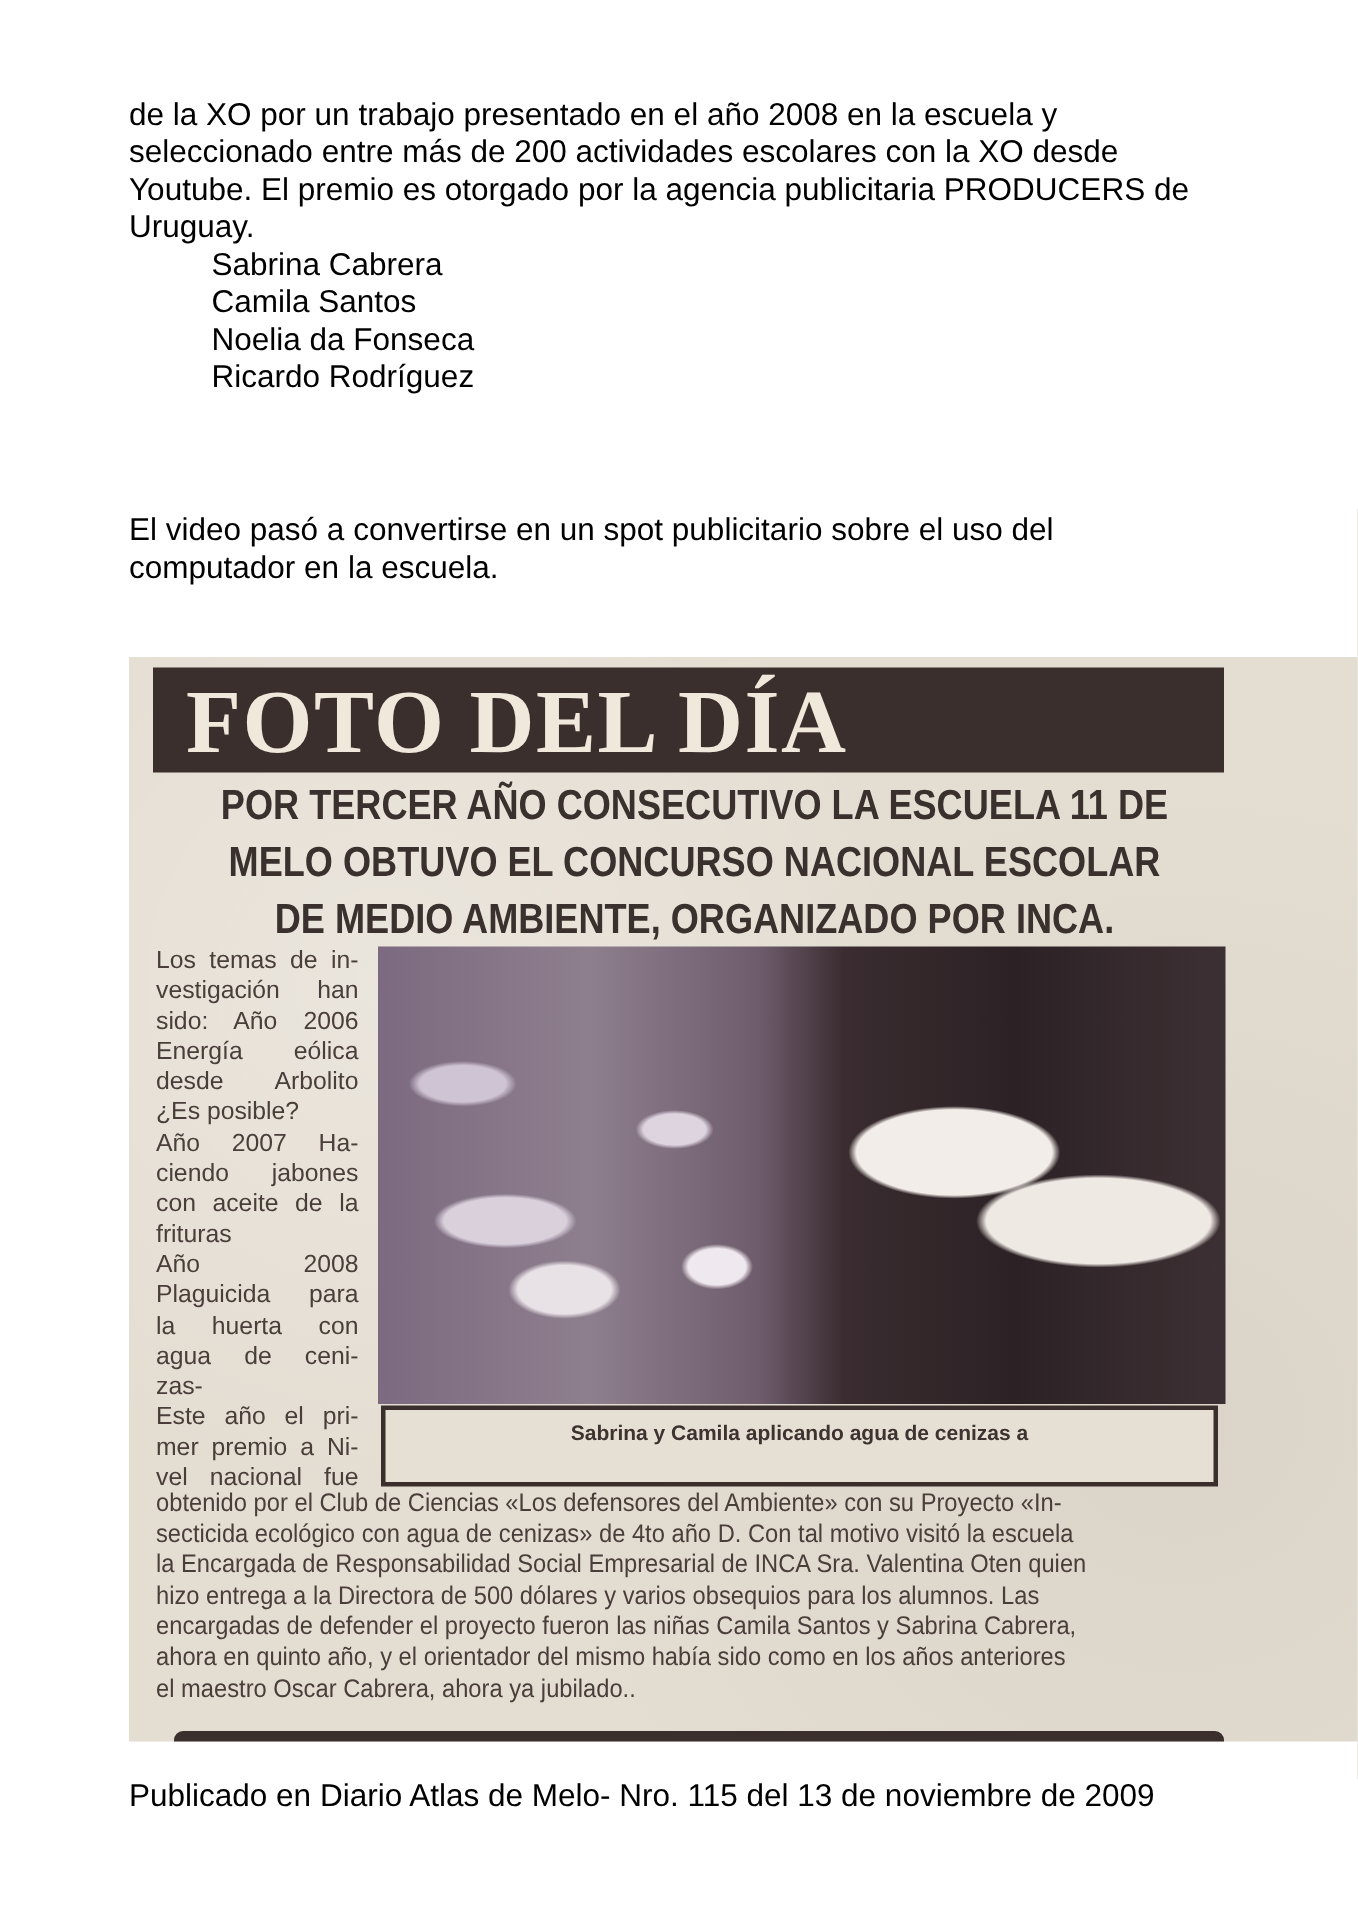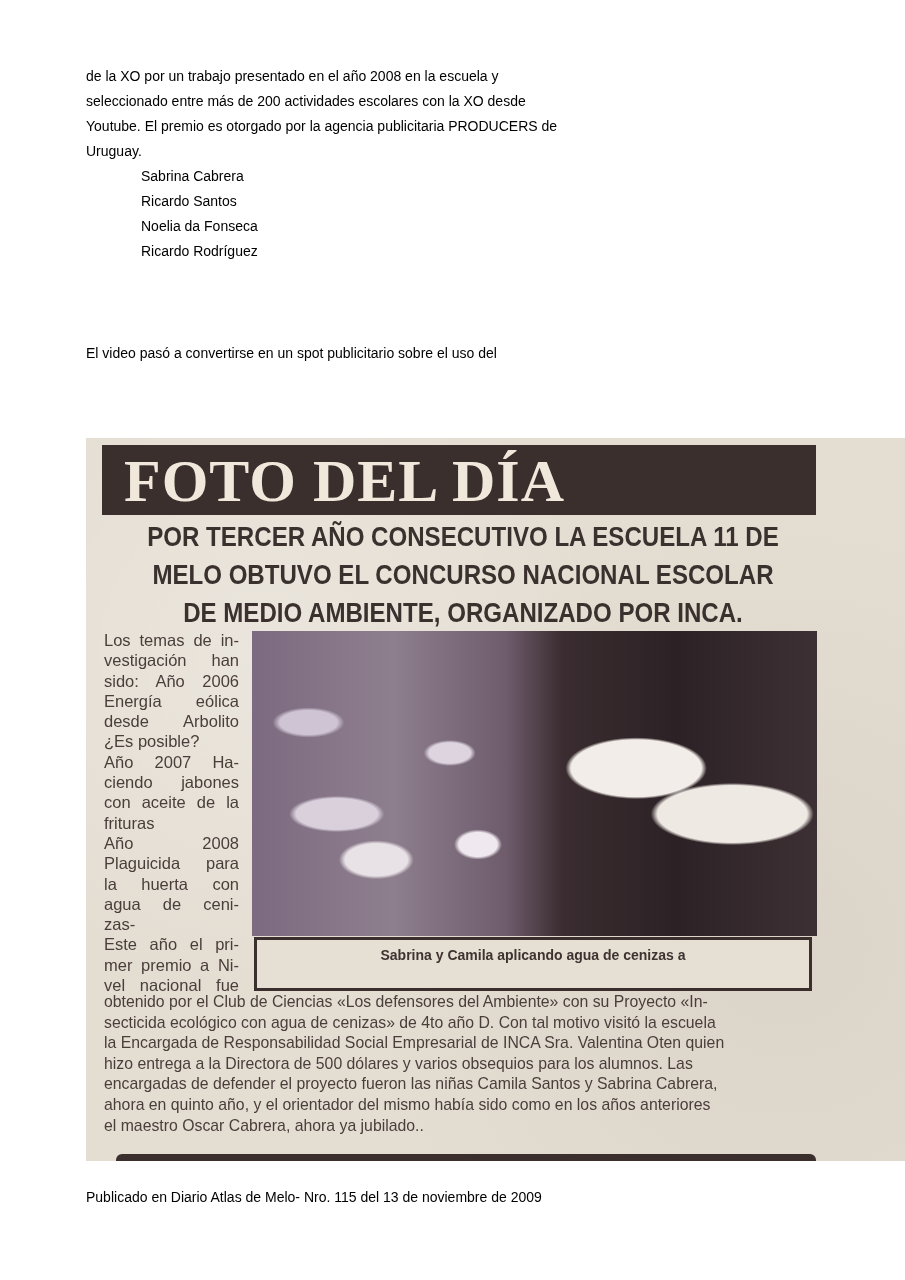--- a/index.html
+++ b/index.html
@@ -1,20 +1,20 @@
 <!DOCTYPE html>
 <html><head>
 <meta charset="utf-8">
 <style>
   html, body { margin: 0; padding: 0; }
   body {
     width: 905px; height: 1280px; background: #ffffff; position: relative; overflow: hidden;
     font-family: "Liberation Sans", sans-serif; color: #000;
   }
-  .doc-text { position: absolute; left: 86px; font-size: 14px; line-height: 25px; }
+  .doc-text { position: absolute; left: 86px; font-size: 21px; line-height: 25px; }
   .intro { top: 64px; width: 730px; }
   .winners { top: 164px; left: 141px; }
   .video { top: 341px; width: 700px; }
   .footer { top: 1185px; }
 
   .clip {
     position: absolute; left: 86px; top: 438px; width: 875px; height: 723px;
     background: #e4ddd2;
     background-image: radial-gradient(circle at 20% 30%, rgba(255,255,255,0.25), transparent 40%),
                       radial-gradient(circle at 80% 70%, rgba(180,170,160,0.18), transparent 50%);
@@ -74,27 +74,28 @@
 
 <div class="doc-text intro">
   <div>de la XO por un trabajo presentado en el año 2008 en la escuela y</div>
   <div>seleccionado entre más de 200 actividades escolares con la XO desde</div>
   <div>Youtube. El premio es otorgado por la agencia publicitaria PRODUCERS de</div>
   <div>Uruguay.</div>
 </div>
 
 <div class="doc-text winners">
   <div>Sabrina Cabrera</div>
-  <div>Ricardo Santos</div>
+  <div>Camila Santos</div>
   <div>Noelia da Fonseca</div>
   <div>Ricardo Rodríguez</div>
 </div>
 
 <div class="doc-text video">
   <div>El video pasó a convertirse en un spot publicitario sobre el uso del</div>
+  <div>computador en la escuela.</div>
 </div>
 
 <div class="clip">
   <div class="mast">
     <div class="mast-title">FOTO DEL DÍA</div>
   </div>
   <div class="headline">
     <div>POR TERCER AÑO CONSECUTIVO LA ESCUELA 11 DE</div>
     <div>MELO OBTUVO EL CONCURSO NACIONAL ESCOLAR</div>
     <div>DE MEDIO AMBIENTE, ORGANIZADO POR INCA.</div>

